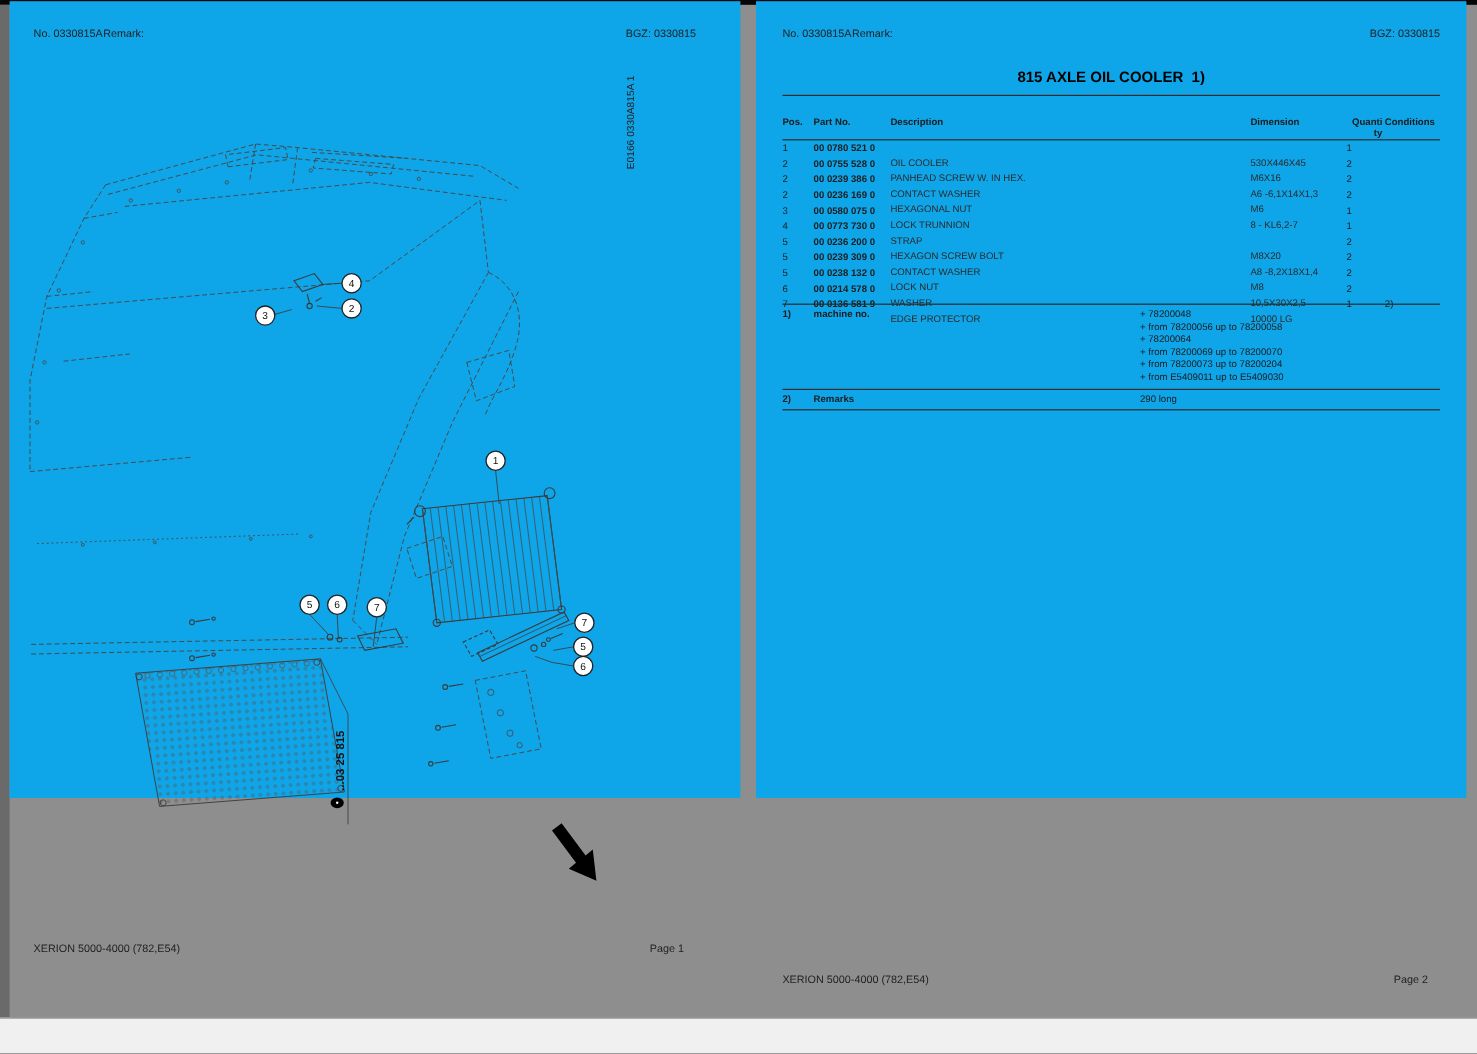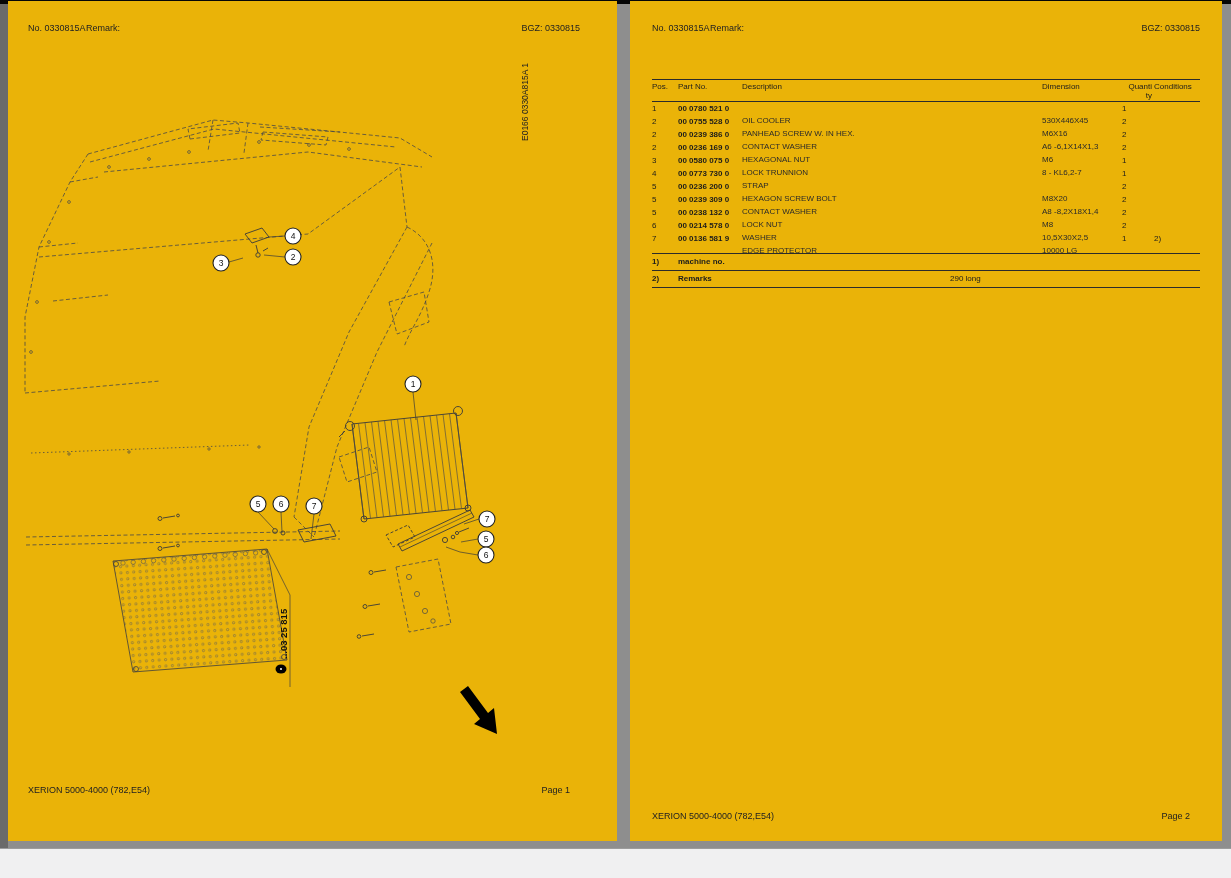--- a/index.html
+++ b/index.html
@@ -3,35 +3,35 @@
 <meta charset="utf-8">
 <style>
   * { margin:0; padding:0; box-sizing:border-box; }
   html,body { width:1231px; height:878px; overflow:hidden; background:#000;
               font-family:"Liberation Sans", sans-serif; }
 
   .topbar   { position:absolute; left:0; top:0; width:1231px; height:4px; background:#060606; }
   .viewer   { position:absolute; left:0; top:4px; width:1231px; height:844px; background:#8e8e8e; }
   .leftstrip{ position:absolute; left:0; top:0; width:8px; height:844px; background:#6a6a6a; }
 
-  .page { position:absolute; top:1px; height:840px; background:#eab308; color:#1c1c1c; }
+  .page { position:absolute; top:1px; height:664px; background:#0ea5e9; color:#1c1c1c; }
   .page-left  { left:8px;   width:609px; }
   .page-right { left:630px; width:592px; }
 
   .pg-header { position:absolute; top:22px; left:0; right:0; font-size:9px; color:#222; }
   .pg-header .hl { position:absolute; }
   .pg-footer { position:absolute; left:0; right:0; font-size:9px; color:#222; }
 
   
   .rp-title { position:absolute; top:56px; left:0; right:0; text-align:center;
               font-size:12.5px; font-weight:bold; white-space:pre; color:#000; }
   .rp-table { position:absolute; left:22px; top:78px; width:548px; }
   .tgrid { display:grid; grid-template-columns:26px 64px 300px 80px 32px 46px; }
   .thead { border-top:1px solid #2b2b2b; border-bottom:1.5px solid #2b2b2b;
-           font-weight:normal; font-size:8px; padding:2px 0 1px 0; }
+           font-weight:bold; font-size:8px; padding:17px 0 1px 0; }
   .thead > div { line-height:9px; }
   .th-qty { width:30px;text-align:right; }
   .trow { font-size:8px; height:13px; line-height:13px; white-space:nowrap; }
   .trow .c-part { font-weight:bold; }
   .trow .c-desc, .trow .c-dim { color:#2a2a2a;margin-top:12px; }
 
   
   .rp-notes { position:absolute; left:22px; top:252px; width:548px; font-size:8px; }
   .ngrid { display:grid; grid-template-columns:26px 272px 250px; }
   .note-block { border-top:1px solid #2b2b2b; padding:3px 0 4px 0; }
@@ -273,20 +273,21 @@
   </div>
 </div>
 
 <div class="page page-right">
   <div class="pg-header">
     <span class="hl" style="left:22px">No. 0330815A</span>
     <span class="hl" style="left:80px">Remark:</span>
     <span class="hl" style="right:22px">BGZ: 0330815</span>
   </div>
 
+  <div class="rp-title">815 AXLE OIL COOLER  1)</div>
 
   <div class="rp-table">
     <div class="tgrid thead">
       <div>Pos.</div>
       <div>Part No.</div>
       <div>Description</div>
       <div>Dimension</div>
       <div class="th-qty">Quanti ty</div>
       <div>Conditions</div>
     </div>
@@ -378,20 +379,28 @@
         <span class="c-dim">10000 LG</span>
         <span class="c-qty">1</span>
         <span class="c-cond">2)</span>
       </div>
   </div>
 
   <div class="rp-notes">
     <div class="ngrid note-block">
       <div class="note-ref">1)</div>
       <div class="note-label">machine no.</div>
+      <div class="note-vals">
+        <div>+ 78200048</div>
+        <div>+ from 78200056 up to 78200058</div>
+        <div>+ 78200064</div>
+        <div>+ from 78200069 up to 78200070</div>
+        <div>+ from 78200073 up to 78200204</div>
+        <div>+ from E5409011 up to E5409030</div>
+      </div>
     </div>
     <div class="ngrid note-remarks">
       <div class="note-ref">2)</div>
       <div class="note-label">Remarks</div>
       <div>290 long</div>
     </div>
   </div>
 
   <div class="pg-footer" style="top:810px">
     <span style="position:absolute;left:22px">XERION 5000-4000 (782,E54)</span>

